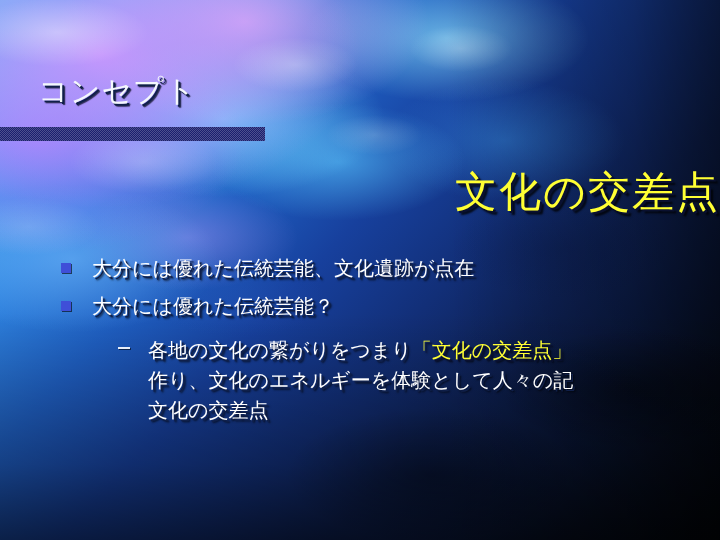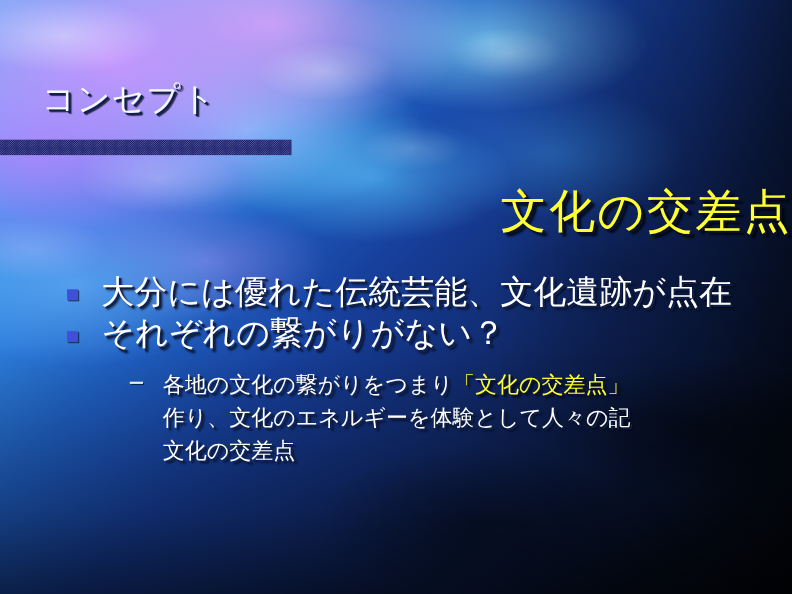--- a/index.html
+++ b/index.html
@@ -121,27 +121,26 @@
   #body {
     top: 249px;
     left: 58px;
     width: 648px;
   }
 
   .lvl1 {
     position: relative;
     padding-left: 34px;
     color: #ffffff;
-    font-size: 30px;
+    font-size: 20px;
     line-height: 38px;
     letter-spacing: 0px;
     text-shadow:
       2px 2px 0 #10204a,
       3px 3px 2px rgba(0,0,0,0.72);
-    font-family: Liberation Mono, monospace;
   }
 
   .lvl1 > .bullet-sq {
     position: absolute;
     left: 3px;
     top: 14px;
     width: 10px;
     height: 10px;
     background: #3f4fd8;
     box-shadow: 1px 1px 0 rgba(0,0,0,0.6);
@@ -194,21 +193,21 @@
 
   <div class="layer" id="body">
 
     <div class="lvl1">
       <span class="bullet-sq"></span>
       <span>大分には優れた伝統芸能、文化遺跡が点在</span><br>
     </div>
 
     <div class="lvl1">
       <span class="bullet-sq"></span>
-      <span>それぞれの繋がりがない？</span>
+      <span>大分には優れた伝統芸能？</span>
     </div>
 
     <div class="lvl2-wrap">
       <div class="lvl2">
         <span class="bullet-dash"></span>
         <span>各地の文化の繋がりをつまり</span><span class="hl-yellow">「文化の交差点」</span><br>
         <span>作り、文化のエネルギーを体験として人々の記</span><br>
         <span>文化の交差点</span>
       </div>
     </div>

